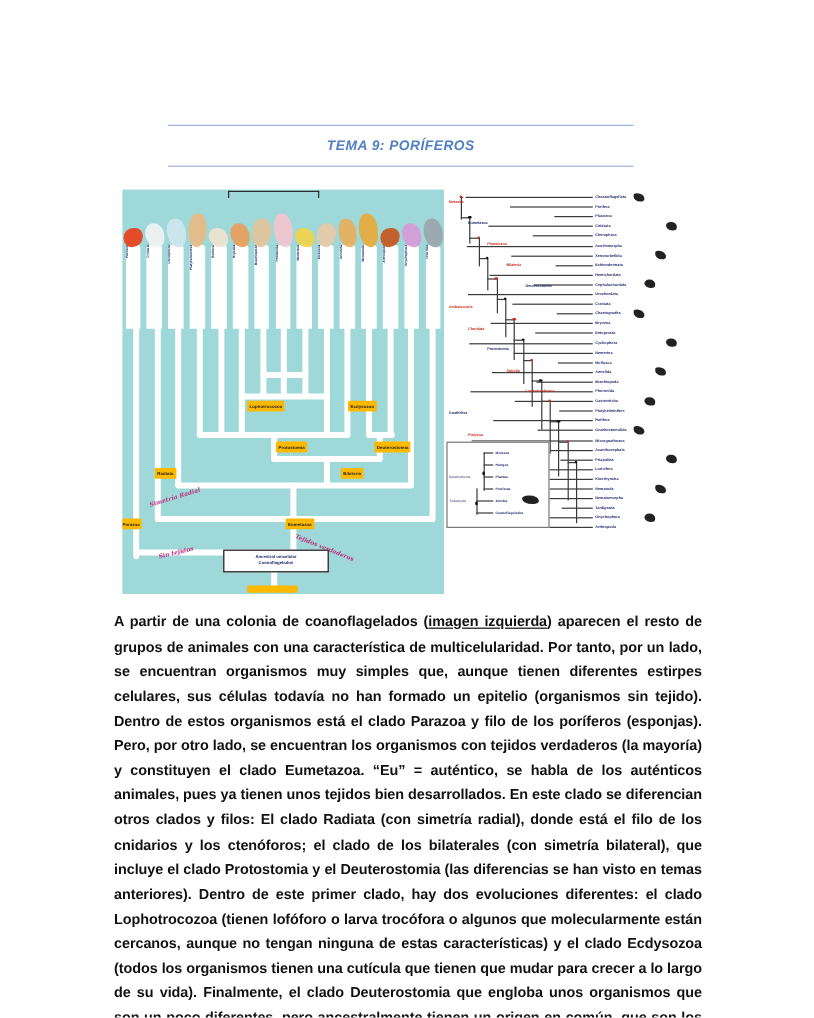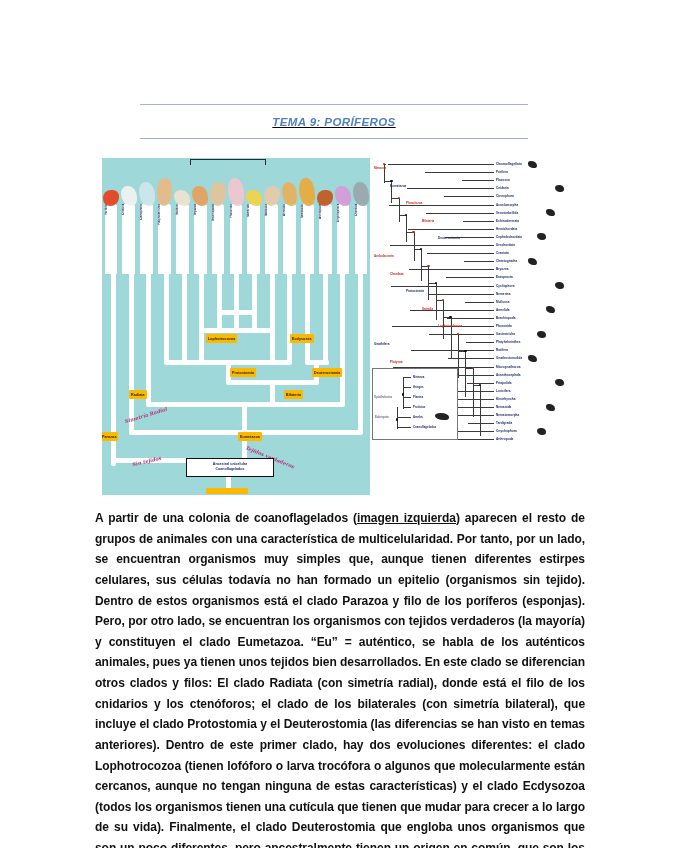--- a/index.html
+++ b/index.html
@@ -20,21 +20,20 @@
     inset: 0;
     background: #ffffff;
   }
 
   
   .header-block {
     position: absolute;
     left: 140px;
     top: 104px;
     width: 388px;
-    text-decoration: underline;
   }
   .rule {
     height: 1px;
     background: #9cb4dc;
     width: 100%;
   }
   .rule.bottom { background: #9cb4dc; }
   .doc-title {
     text-align: center;
     color: #4f7fc4;

